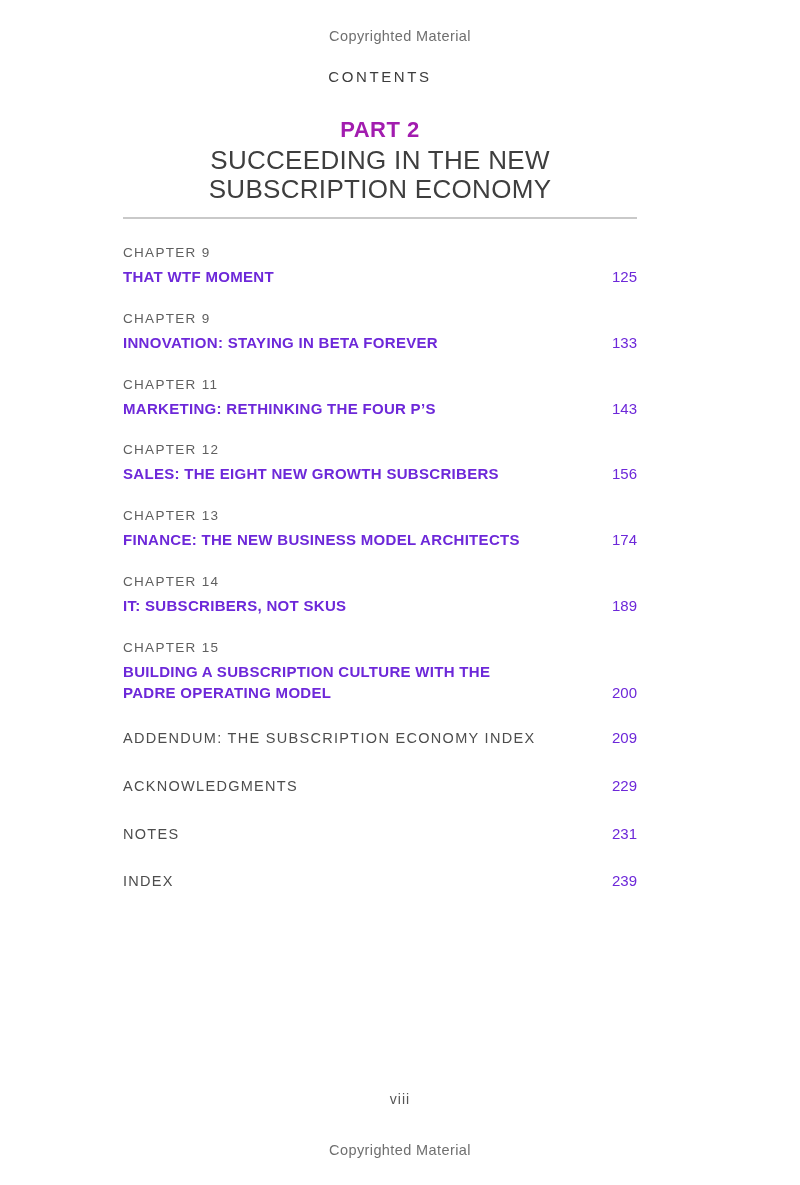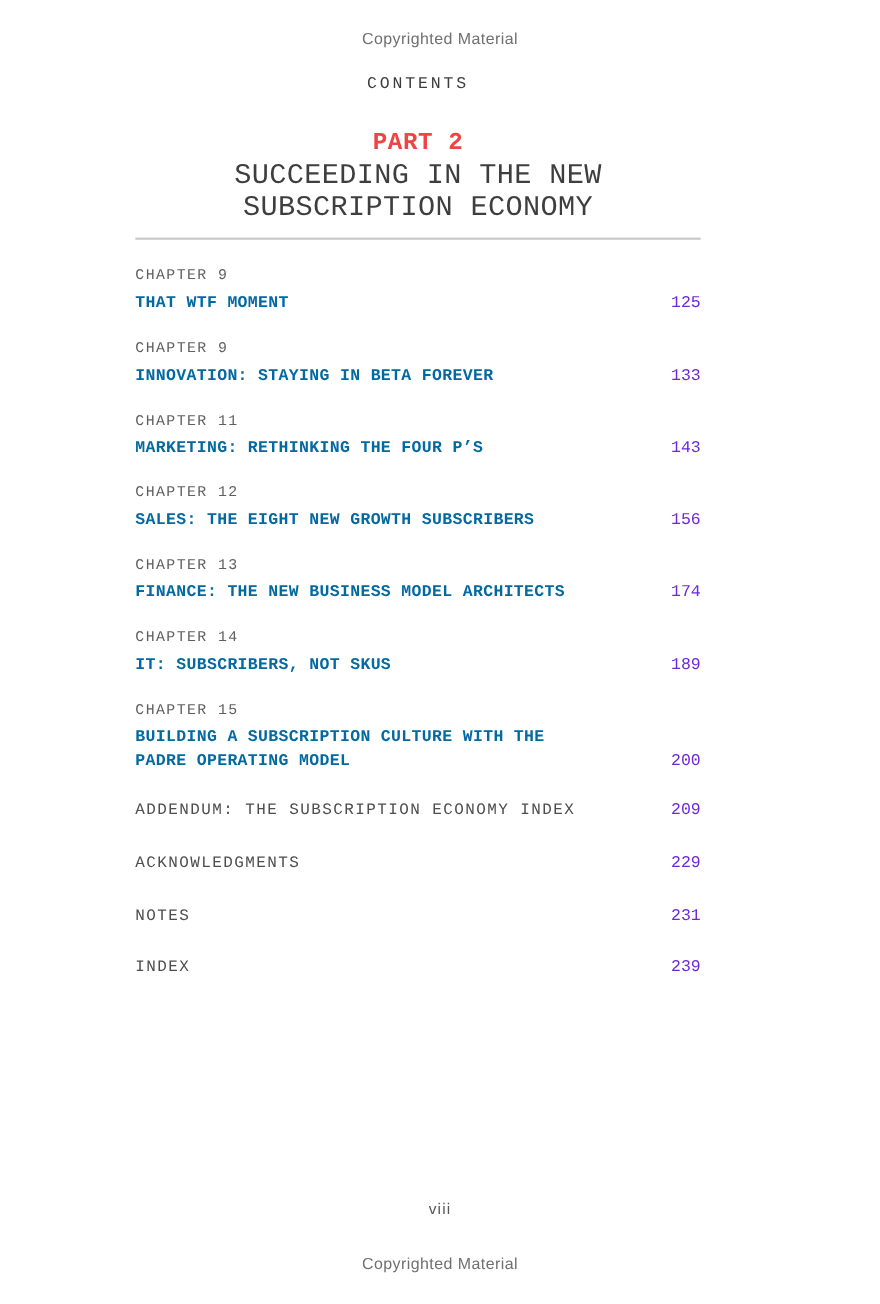--- a/index.html
+++ b/index.html
@@ -26,37 +26,36 @@
     position: absolute; left: 0; right: 0; top: 1091px;
     text-align: center;
     color: #555555;
     font-size: 14px;
     letter-spacing: 1px;
   }
 
   .toc-column {
     width: 514px;
     margin-left: 123px;
-    font-family: Liberation Mono, monospace;
   }
 
   .contents-header {
     text-align: center;
     font-size: 15px;
     letter-spacing: 2.6px;
     color: #3c3c3c;
     margin-top: 24px;
   }
 
   .part-block { text-align: center; margin-top: 32px; }
   .part-label {
     font-size: 22px;
     font-weight: bold;
     letter-spacing: 0.5px;
-    color: #ef4444;
+    color: #a21caf;
   }
   .part-title {
     font-size: 26px;
     color: #3e3e3e;
     letter-spacing: 0.3px;
     line-height: 1.12;
     max-width: 480px;
     margin: 3px auto 0 auto;
   }
 
@@ -73,21 +72,21 @@
     color: #5f5f5f;
     letter-spacing: 1.3px;
     margin-bottom: 6px;
   }
   .title-row { display: flex; align-items: flex-end; }
   .chapter-title {
     flex: 1;
     font-weight: bold;
     font-size: 15px;
     letter-spacing: 0.3px;
-    color: #0369a1;
+    color: #6d28d9;
     line-height: 1.45;
     max-width: 430px;
     padding-right: 20px;
   }
   .page-num {
     margin-left: auto;
     font-size: 15px;
     color: #6d28d9;
     line-height: 1.45;
   }

